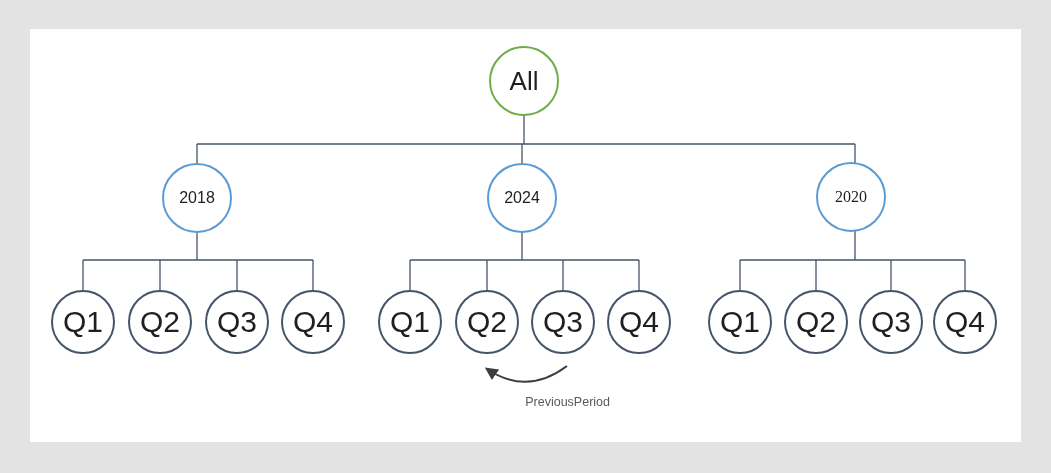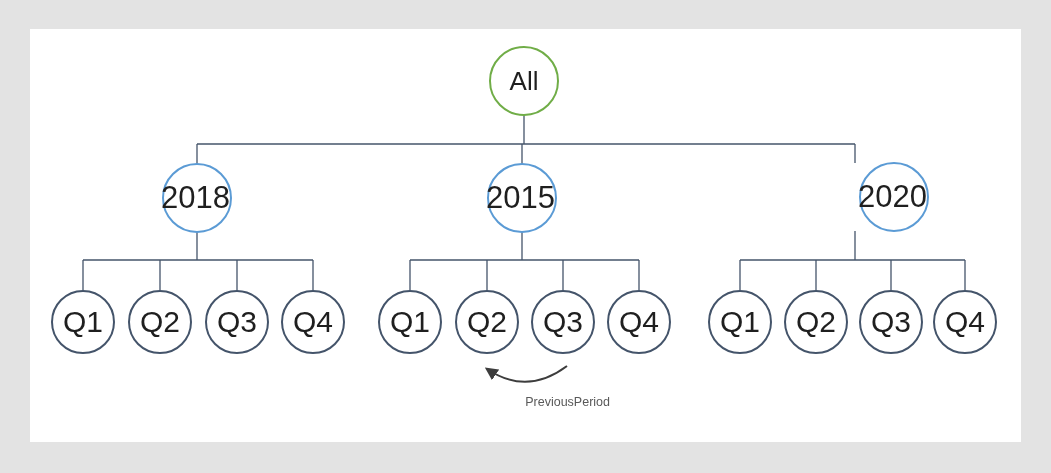--- a/index.html
+++ b/index.html
@@ -17,21 +17,21 @@
   svg.overlay{position:absolute;left:0;top:0;width:1051px;height:473px;pointer-events:none;}
   svg.overlay line{stroke:var(--connector,#44546A);stroke-width:1.3;}
   svg.overlay .arrow-path{stroke:var(--arrow,#3d3d3d);stroke-width:2;fill:none;}
   svg.overlay .arrow-head{fill:var(--arrow,#3d3d3d);}
   .node{
     position:absolute;border-radius:50%;background:#fff;
     display:flex;align-items:center;justify-content:center;
     color:var(--node-text,#1f1f1f);box-sizing:border-box;
   }
   .node.root{width:70px;height:70px;border:2.4px solid var(--root-border,#70AD47);font-size:26px;align-items:center;}
-  .node.year{width:70px;height:70px;border:2px solid var(--year-border,#5B9BD5);font-size:31px;justify-content:flex-end;}
+  .node.year{width:70px;height:70px;border:2px solid var(--year-border,#5B9BD5);font-size:16px;}
   .node.quarter{width:64px;height:64px;border:2px solid var(--quarter-border,#44546A);font-size:30px;}
   .annotation-label{
     position:absolute;left:450px;top:395px;width:160px;
     text-align:right;font-size:12.5px;color:var(--label-text,#595959);
   }
 </style>
 </head>
 <body>
 
 <div class="stage">
@@ -75,23 +75,23 @@
   </svg>
 
   <div class="node root" style="left:489px;top:46px;">
     <span>All</span>
   </div>
 
   <div class="node year" style="left:162px;top:163px;">
     <span>2018</span>
   </div>
   <div class="node year" style="left:487px;top:163px;">
-    <span>2015</span>
+    <span>2024</span>
   </div>
-  <div class="node year" style="left:859px;top:162px;">
+  <div class="node year" style="left:816px;top:162px;font-family:Liberation Serif, serif;">
     <span>2020</span>
   </div>
 
   <div class="node quarter" style="left:51px;top:290px;">
     <span>Q1</span>
   </div>
   <div class="node quarter" style="left:128px;top:290px;">
     <span>Q2</span>
   </div>
   <div class="node quarter" style="left:205px;top:290px;">

